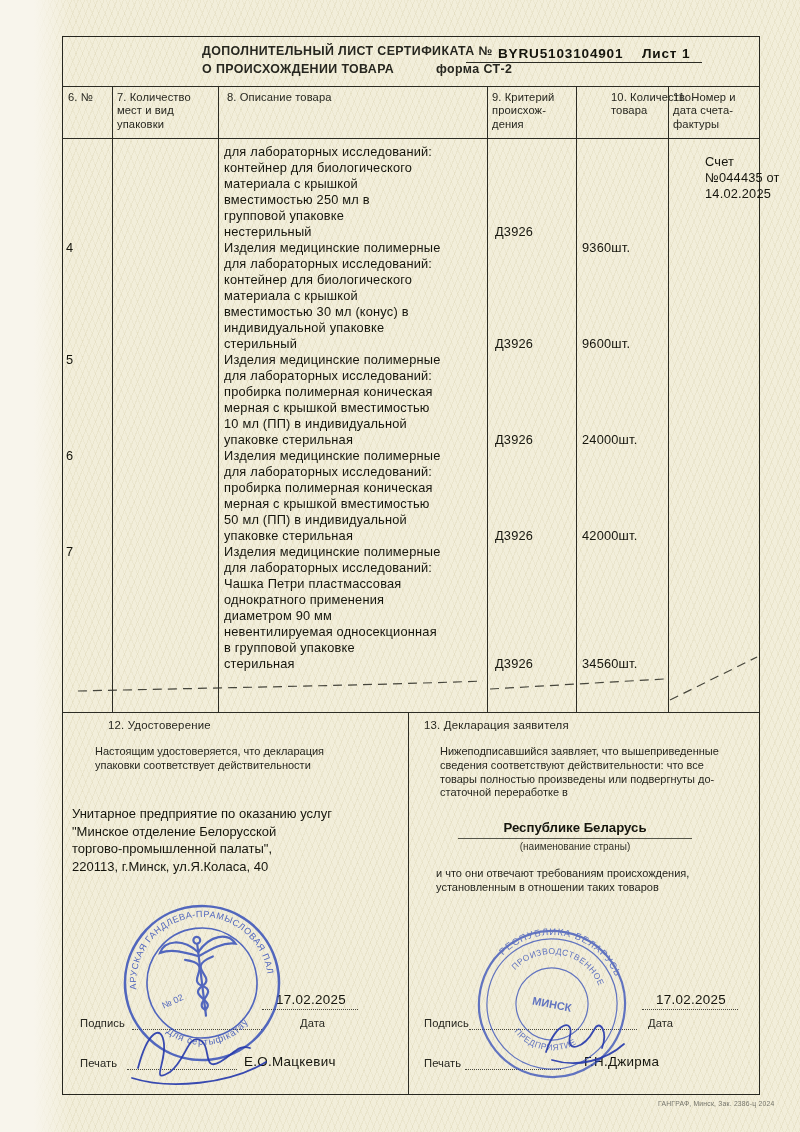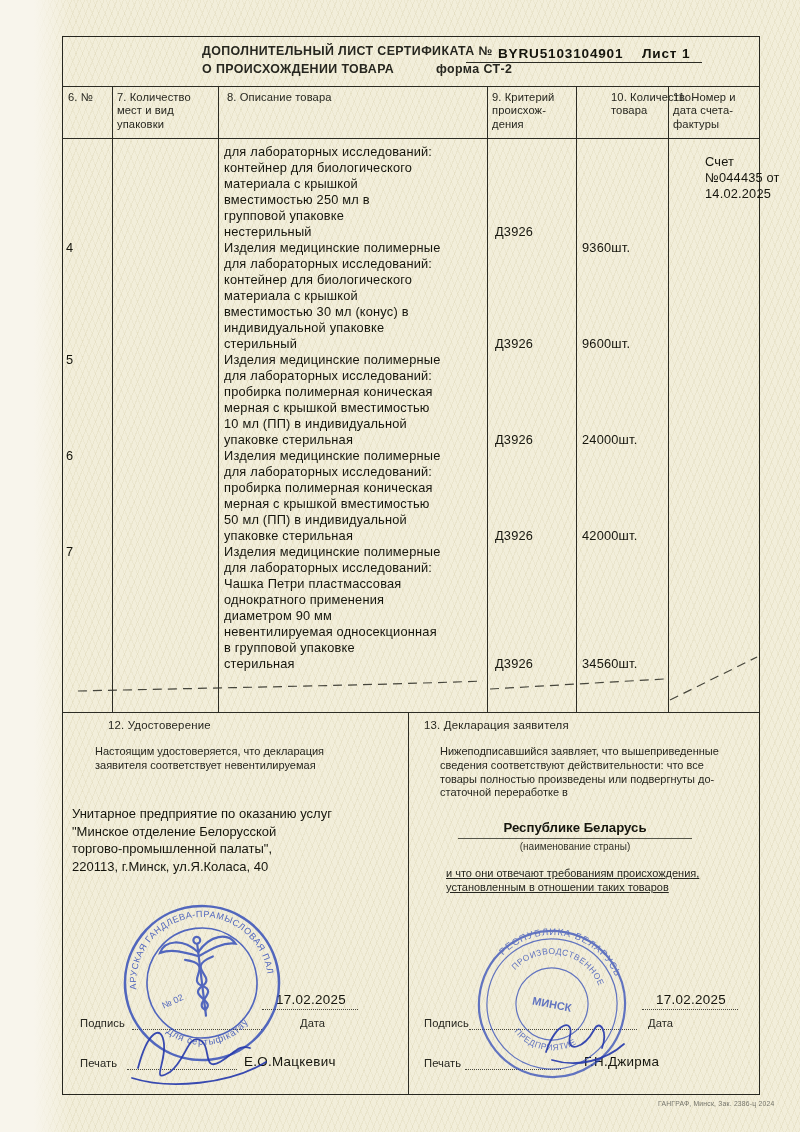--- a/index.html
+++ b/index.html
@@ -122,21 +122,21 @@
 <div class="t typed" style="left:582px;top:432px;">24000шт.</div>
 <div class="t typed" style="left:582px;top:528px;">42000шт.</div>
 <div class="t typed" style="left:582px;top:656px;">34560шт.</div>
 
 <div class="t typed" style="left:674px;top:154px;width:86px;margin-left:31px;">Счет
 №044435 от
 14.02.2025</div>
 
 <div class="t sec-head" style="left:80px;top:719px;margin-left:28px;">12. Удостоверение</div>
 <div class="t small" style="left:95px;top:745px;width:300px;">Настоящим удостоверяется, что декларация
-заявителя соответствует невентилируемая</div>
+упаковки соответствует действительности</div>
 <div class="t org" style="left:72px;top:805px;width:330px;">Унитарное предприятие по оказанию услуг
 "Минское отделение Белорусской
 торгово-промышленной палаты",
 220113, г.Минск, ул.Я.Коласа, 40</div>
 <div class="t big-typed" style="left:276px;top:992px;">17.02.2025</div>
 <div class="dots" style="left:262px;top:1009px;width:96px;"></div>
 <div class="t fh" style="left:80px;top:1017px;">Подпись</div>
 <div class="dots" style="left:132px;top:1029px;width:130px;"></div>
 <div class="t fh" style="left:300px;top:1017px;">Дата</div>
 <div class="t fh" style="left:80px;top:1057px;">Печать</div>
@@ -144,21 +144,21 @@
 <div class="t big-typed" style="left:244px;top:1054px;">Е.О.Мацкевич</div>
 
 <div class="t sec-head" style="left:424px;top:719px;">13. Декларация заявителя</div>
 <div class="t small" style="left:440px;top:745px;width:312px;">Нижеподписавшийся заявляет, что вышеприведенные
 сведения соответствуют действительности: что все
 товары полностью произведены или подвергнуты до-
 статочной переработке в</div>
 <div class="t country" style="left:468px;top:820px;width:214px;">Республике Беларусь</div>
 <div class="thin-line" style="left:458px;top:838px;width:234px;"></div>
 <div class="t caption" style="left:468px;top:841px;width:214px;">(наименование страны)</div>
-<div class="t small" style="left:446px;top:867px;width:310px;text-decoration:underline;">и что они отвечают требованиям происхождения,
+<div class="t small" style="left:436px;top:867px;width:310px;">и что они отвечают требованиям происхождения,
 установленным в отношении таких товаров</div>
 <div class="t big-typed" style="left:656px;top:992px;">17.02.2025</div>
 <div class="dots" style="left:642px;top:1009px;width:96px;"></div>
 <div class="t fh" style="left:424px;top:1017px;">Подпись</div>
 <div class="dots" style="left:469px;top:1029px;width:168px;"></div>
 <div class="t fh" style="left:648px;top:1017px;">Дата</div>
 <div class="t fh" style="left:424px;top:1057px;">Печать</div>
 <div class="dots" style="left:465px;top:1069px;width:96px;"></div>
 <div class="t big-typed" style="left:584px;top:1054px;">Г.Н.Джирма</div>
 

